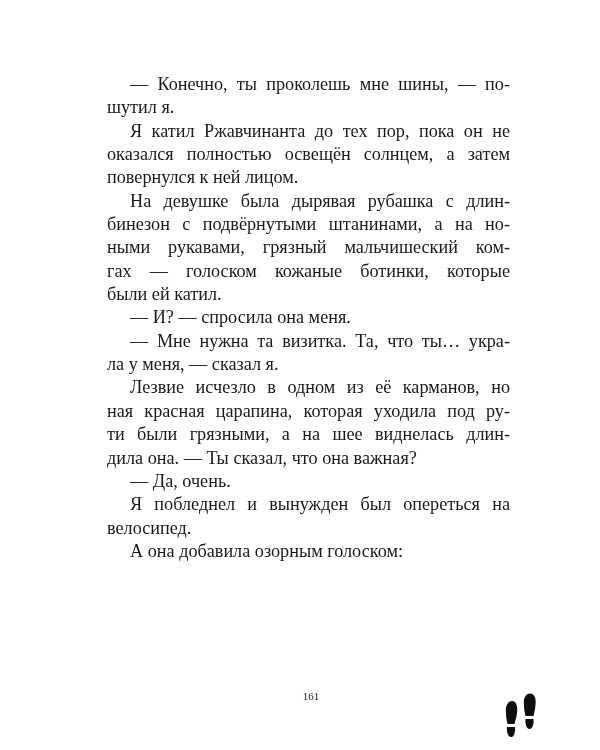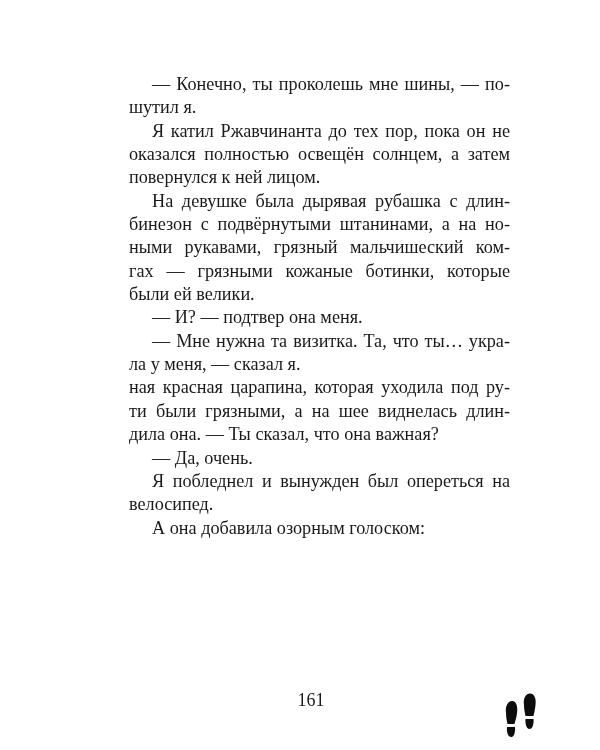--- a/index.html
+++ b/index.html
@@ -31,31 +31,30 @@
       text-align: justify;
       hyphens: manual;
     }
     .line {
       display: block;
       height: 23.35px;
       white-space: nowrap;
       text-align: justify;
       text-align-last: justify;
       overflow: visible;
-      margin-left: 22px;
     }
     .line.indent { padding-left: 23px; }
     .line.last { text-align-last: left; }
     .page-number {
       position: absolute;
       left: 296px;
       top: 690px;
       width: 30px;
       text-align: center;
-      font-size: 18px;
+      font-size: 11px;
       color: #1a1a1a;
     }
     .footprints-icon {
       position: absolute;
       left: 502px;
       top: 693px;
       width: 38px;
       height: 46px;
     }
   </style>
@@ -68,28 +67,29 @@
     <span class="line indent">— Конечно, ты проколешь мне шины, — по-</span>
     <span class="line last">шутил я.</span>
 
     <span class="line indent">Я катил Ржавчинанта до тех пор, пока он не</span>
     <span class="line">оказался полностью освещён солнцем, а затем</span>
     <span class="line last">повернулся к ней лицом.</span>
 
     <span class="line indent">На девушке была дырявая рубашка с длин-</span>
     <span class="line">бинезон с подвёрнутыми штанинами, а на но-</span>
     <span class="line">ными рукавами, грязный мальчишеский ком-</span>
-    <span class="line">гах — грязными кожаные ботинки, которые</span>
-    <span class="line last">были ей велики.</span>
+    <span class="line">гах — голоском кожаные ботинки, которые</span>
+    <span class="line last">были ей катил.</span>
 
-    <span class="line indent last">— И? — подтвер она меня.</span>
+    <span class="line indent last">— И? — спросила она меня.</span>
 
     <span class="line indent">— Мне нужна та визитка. Та, что ты… укра-</span>
     <span class="line last">ла у меня, — сказал я.</span>
 
+    <span class="line indent">Лезвие исчезло в одном из её карманов, но</span>
     <span class="line">ная красная царапина, которая уходила под ру-</span>
     <span class="line">ти были грязными, а на шее виднелась длин-</span>
 
     <span class="line last">дила она. — Ты сказал, что она важная?</span>
 
     <span class="line indent last">— Да, очень.</span>
 
 
     <span class="line indent">Я побледнел и вынужден был опереться на</span>
     <span class="line last">велосипед.</span>

